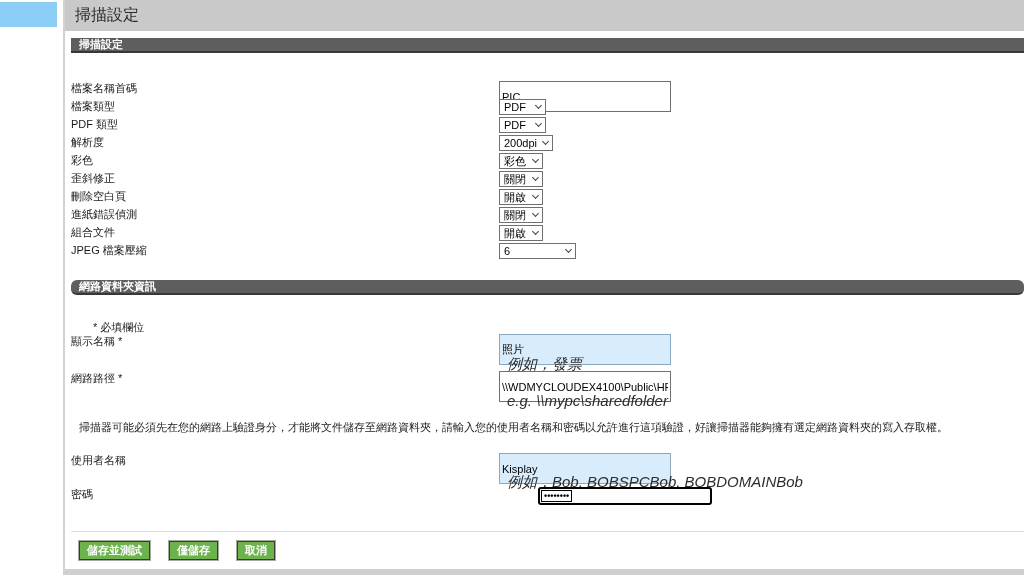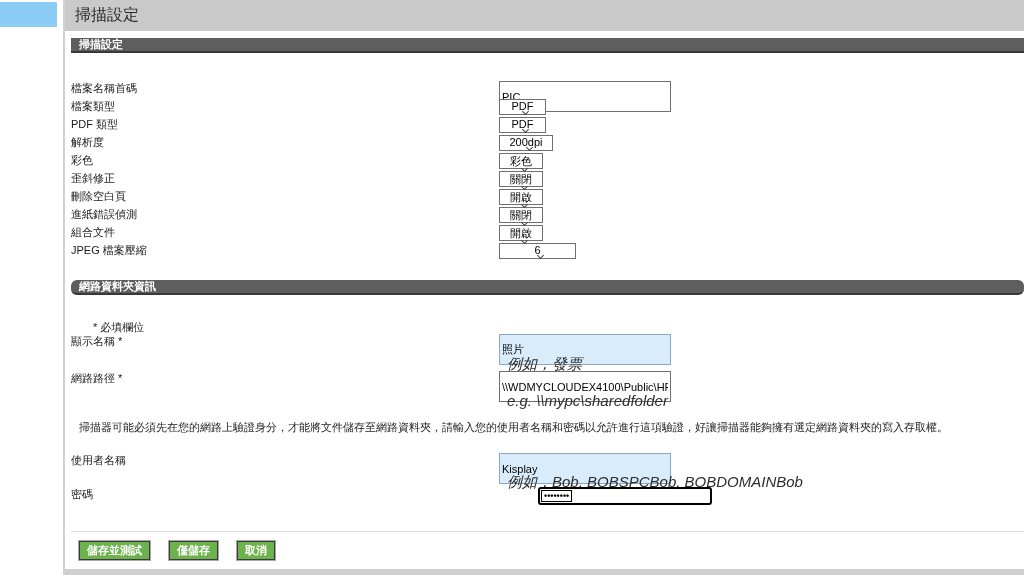--- a/index.html
+++ b/index.html
@@ -14,21 +14,21 @@
     border-bottom:2px solid #383838; color:#ffffff; font-size:11px; font-weight:bold;
     display:flex; align-items:center; padding-left:8px; }
   .section-bar.second { margin-top:19px;border-radius:6px; }
   .rows { margin-top:28px; }
   .row { display:flex; height:18px; padding-left:6px; }
   .row .lbl { width:428px; font-size:11px; color:#1a1a1a; flex:none; }
   input.txt { width:172px; height:31px; border:1px solid #707070; font-size:11px; padding:0 2px;
     font-family:inherit; background:#fff; color:#000; }
   input.txt.blue { background:#d8ecfb; border-color:#8aa8c0; }
   .sel { height:16px; border:1px solid #707070; background:#fff; display:inline-flex;
-    align-items:center; justify-content:space-between; padding:0 4px; font-size:11px; color:#000;flex-direction:column; }
+    align-items:center; justify-content:space-between; padding:0 4px; font-size:11px; color:#000; }
   .chev { width:5px; height:5px; border-right:1.5px solid #444; border-bottom:1.5px solid #444;
     transform:rotate(45deg); margin-left:6px; margin-top:-3px; flex:none; }
   .w47 { width:47px; } .w54 { width:54px; } .w44 { width:44px; } .w77 { width:77px; }
   .req-note { margin-top:25px; padding-left:28px; font-size:11px; color:#1a1a1a; height:14px; }
   .hint { margin-left:442px; font-size:15px; color:#2d2d2d; height:14px; margin-top:3px;font-style:italic; }
   .row.mt2 { margin-top:2px; }
   .para { margin-top:14px; padding-left:14px; font-size:11px; color:#222; height:14px; }
   .row.user { margin-top:19px; }
   .pw-box { width:174px; height:18px; border:2px solid #000; border-radius:3px; background:#fff;
     display:flex; align-items:center; padding-left:1px; }

